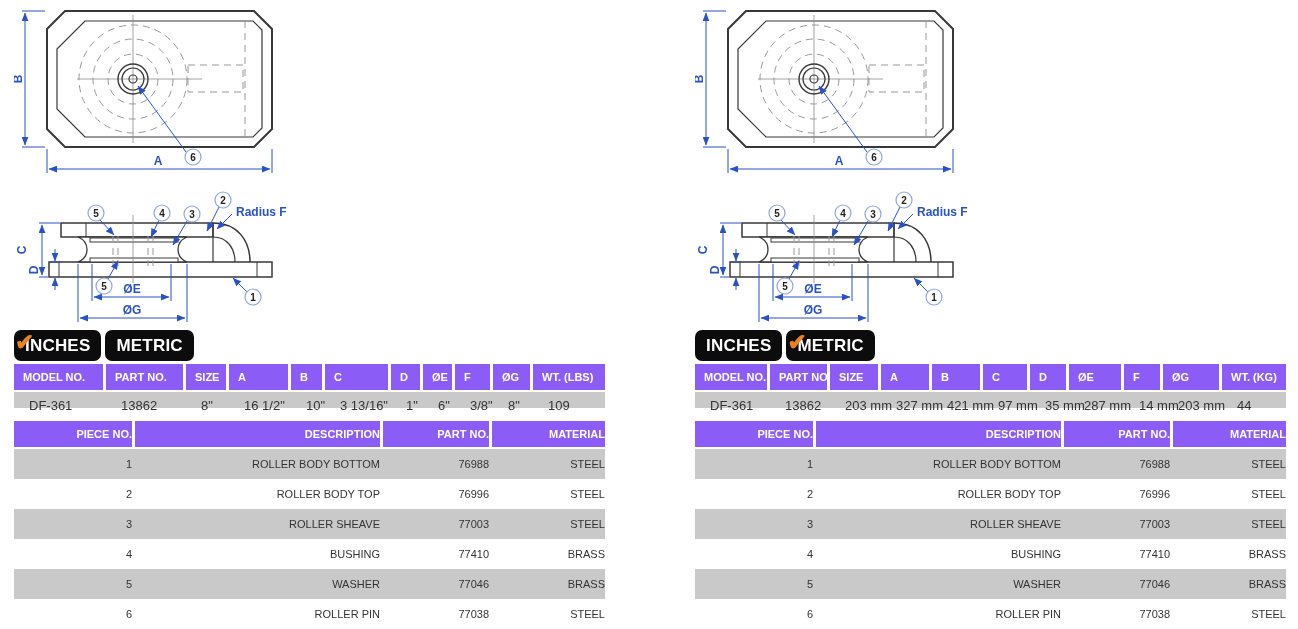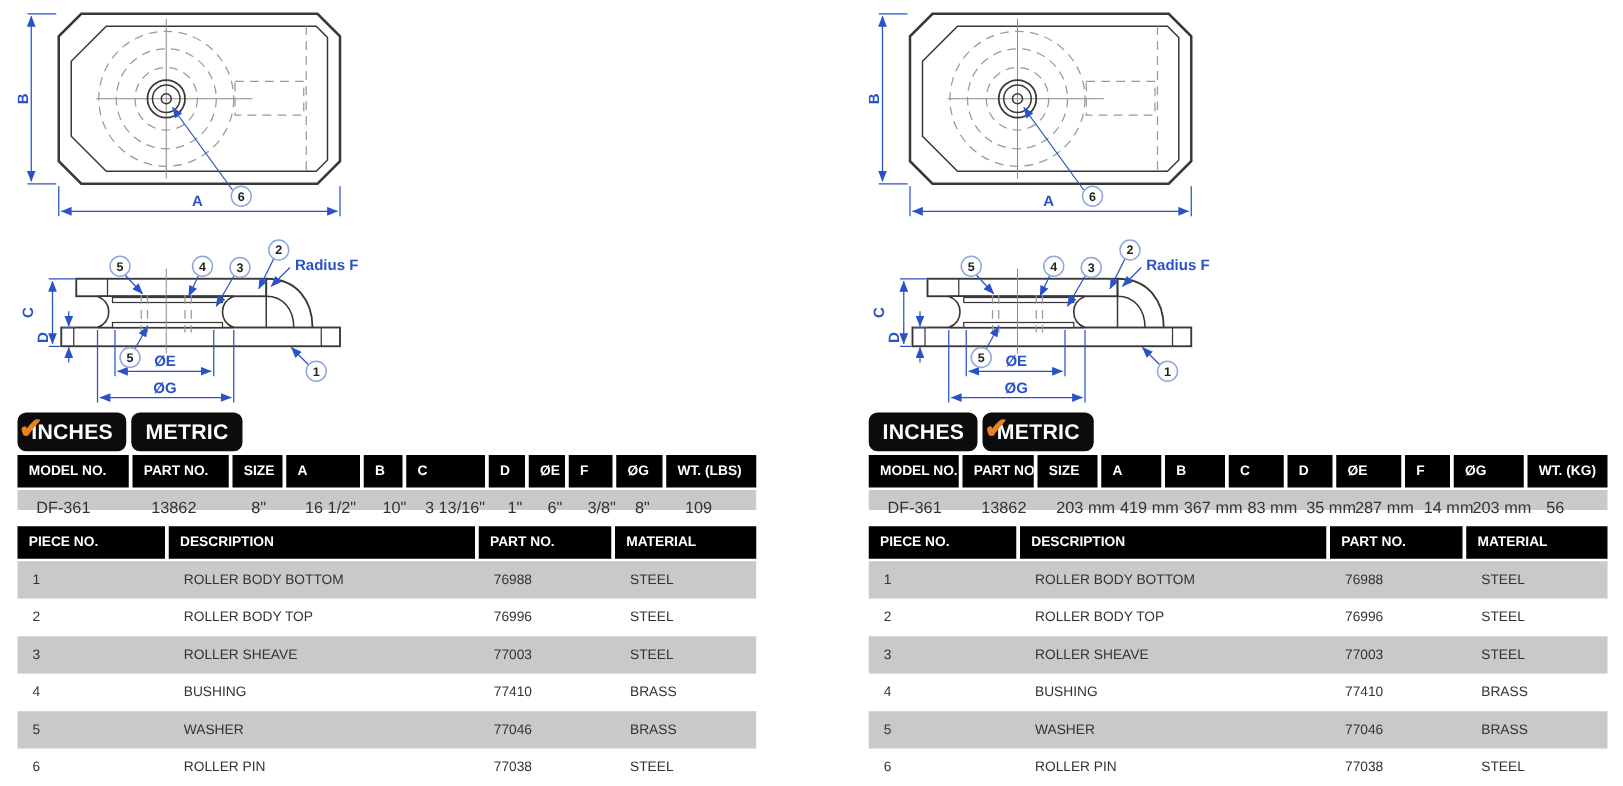--- a/index.html
+++ b/index.html
@@ -15,27 +15,27 @@
   .tabs { position: absolute; top: 330px; left: 0; height: 31px; display: flex; gap: 4px; }
   .tab { position: relative; background: #0c0c0c; color: #fff; border-radius: 7px;
     height: 31px; line-height: 31px; padding: 0 11px; font-size: 17px; font-weight: bold;
     letter-spacing: 0.2px; cursor: pointer; }
   .tab .check { position: absolute; left: 1px; top: -3px; color: #e8821e; font-size: 23px;
     font-weight: bold; z-index: 2; line-height: 31px; }
 
   
   .grid { display: grid; gap: 3px; }
   .dims-table { position: absolute; top: 364px; left: 0; width: 591px; }
-  .parts-table { position: absolute; top: 421px; left: 0; width: 591px; }
+  .parts-table { position: absolute; top: 421px; left: 0; width: 591px; text-align: right; }
   .dims-inches { grid-template-columns: 89px 77px 40px 59px 31px 63px 29px 29px 35px 37px 1fr; }
   .dims-metric { grid-template-columns: 72px 57px 48px 48px 48px 44px 36px 52px 36px 56px 1fr; }
   .parts-grid  { grid-template-columns: 118px 245px 106px 1fr; }
 
   .hdr-row { margin-bottom: 2px; }
-  .hdr-row .cell { background: #000000; color: #fff; font-weight: bold; font-size: 11px;
+  .hdr-row .cell { background: #8b5cf6; color: #fff; font-weight: bold; font-size: 11px;
     height: 26px; line-height: 26px; padding-left: 9px; white-space: nowrap; overflow: hidden; }
   .dims-data { background: #c9c9c9; }
   .dims-data .cell { height: 16px; line-height: 28px; font-size: 13px; color: #333;
     padding-left: 15px; white-space: nowrap; }
   .parts-row .cell { height: 30px; line-height: 30px; font-size: 11px; color: #333;
     padding-left: 12px; white-space: nowrap; }
   .parts-table > .parts-row:nth-child(even) { background: #c9c9c9; }
   .parts-table > .parts-row:nth-child(odd)  { background: #ffffff; }
 
   
@@ -276,28 +276,28 @@
         <div class="cell">D</div>
         <div class="cell">ØE</div>
         <div class="cell">F</div>
         <div class="cell">ØG</div>
         <div class="cell">WT. (KG)</div>
       </div>
     <div class="grid dims-metric dims-data">
         <div class="cell">DF-361</div>
         <div class="cell">13862</div>
         <div class="cell">203 mm</div>
-        <div class="cell">419 mm</div>
-        <div class="cell">367 mm</div>
-        <div class="cell">83 mm</div>
+        <div class="cell">327 mm</div>
+        <div class="cell">421 mm</div>
+        <div class="cell">97 mm</div>
         <div class="cell">35 mm</div>
         <div class="cell">287 mm</div>
         <div class="cell">14 mm</div>
         <div class="cell">203 mm</div>
-        <div class="cell">56</div>
+        <div class="cell">44</div>
       </div>
   </div>
 
   <div class="parts-table">
     <div class="grid parts-grid hdr-row">
         <div class="cell">PIECE NO.</div>
         <div class="cell">DESCRIPTION</div>
         <div class="cell">PART NO.</div>
         <div class="cell">MATERIAL</div>
       </div>

